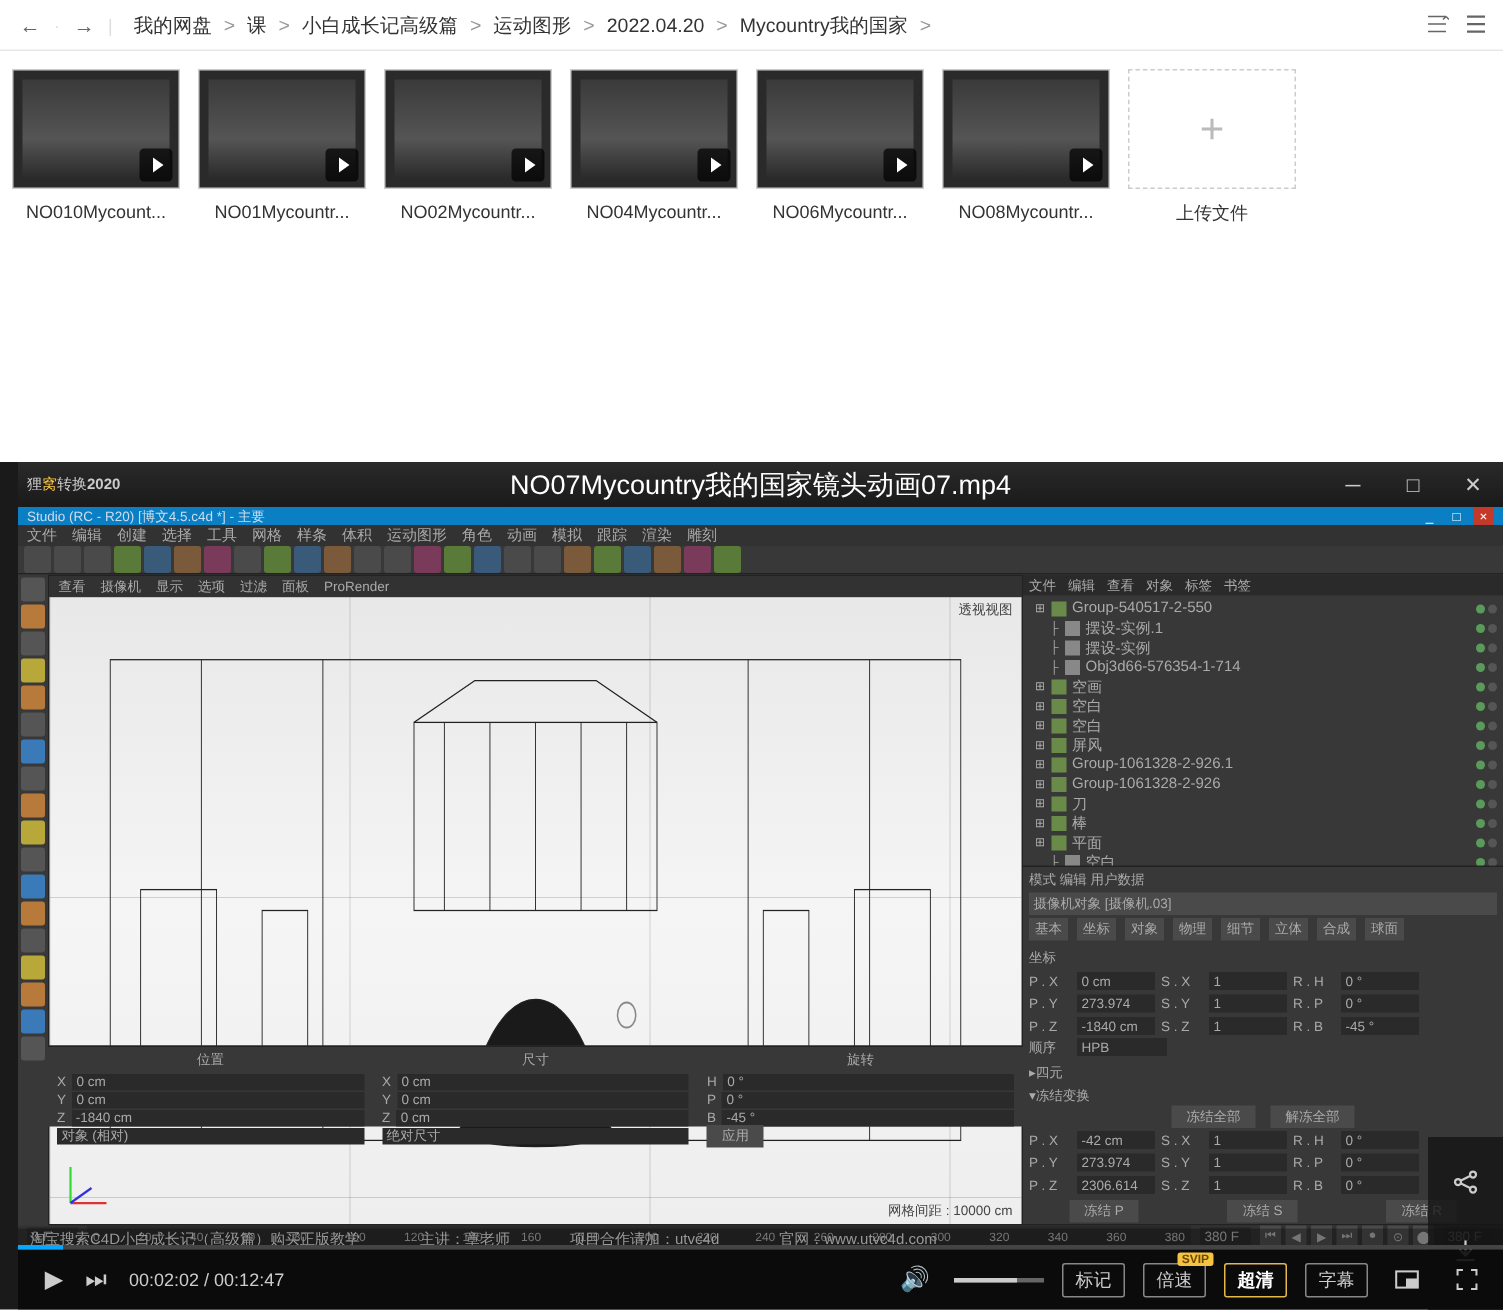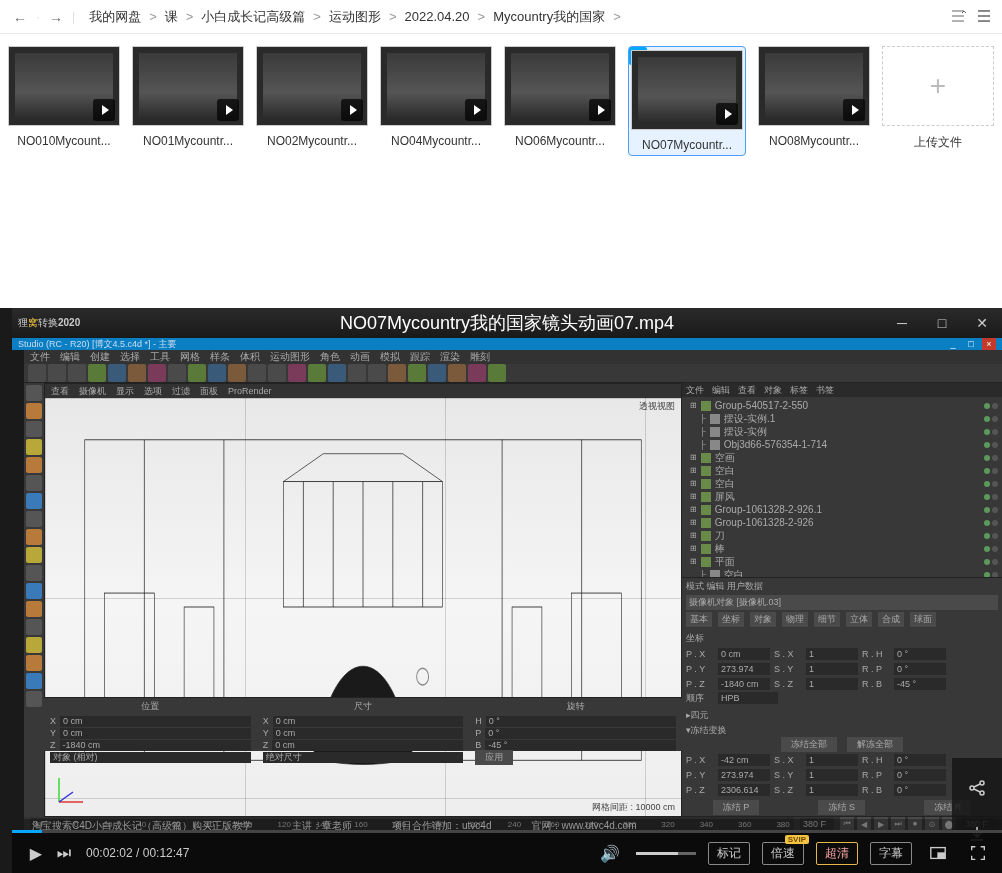--- a/index.html
+++ b/index.html
@@ -28,21 +28,21 @@
 .upload-item .thumb { background: #fff; border: 1px dashed #ccc; display: flex; align-items: center; justify-content: center; }
 .upload-item .plus { font-size: 28px; color: #bbb; }
 
 
 .video-player { position: absolute; top: 308px; left: 0; right: 0; bottom: 0; background: #1a1a1a; display: flex; flex-direction: column; padding-left: 12px; }
 .video-titlebar { height: 30px; background: linear-gradient(#2a2a2a, #1a1a1a); display: flex; align-items: center; color: #ccc; font-size: 11px; padding: 0 6px; position: relative; }
 .title-text-overlay { position: absolute; left: 50%; transform: translateX(-50%); font-size: 18px; color: #fff; font-weight: 500; }
 .win-controls { position: absolute; right: 6px; display: flex; gap: 12px; }
 .win-btn { width: 28px; height: 20px; display: flex; align-items: center; justify-content: center; cursor: pointer; color: #ccc; font-size: 14px; }
 
-.c4d-app { flex: 1; background: #383838; display: flex; flex-direction: column; position: relative; overflow: hidden; margin-left: 12px; }
+.c4d-app { flex: 1; background: #383838; display: flex; flex-direction: column; position: relative; overflow: hidden; }
 .c4d-menubar { height: 14px; background: #323232; display: flex; align-items: center; padding: 0 6px; gap: 10px; color: #aaa; font-size: 10px; }
 .c4d-toolbar { height: 20px; background: #383838; display: flex; align-items: center; padding: 0 4px; gap: 2px; border-bottom: 1px solid #222; }
 .tb-icon { width: 18px; height: 18px; background: #4a4a4a; border-radius: 2px; }
 .tb-icon.col1 { background: #5a7a3a; }
 .tb-icon.col2 { background: #3a5a7a; }
 .tb-icon.col3 { background: #7a5a3a; }
 .tb-icon.col4 { background: #7a3a5a; }
 .c4d-body { flex: 1; display: flex; }
 .c4d-left-tools { width: 20px; background: #383838; display: flex; flex-direction: column; gap: 2px; padding: 2px; }
 .lt-icon { width: 16px; height: 16px; background: #555; border-radius: 2px; }
@@ -92,21 +92,21 @@
 .coord-inp { flex: 1; height: 11px; background: #2a2a2a; padding: 0 3px; font-size: 9px; line-height: 11px; }
 
 
 .player-controls { height: 40px; background: rgba(10,10,10,0.9); display: flex; align-items: center; padding: 0 10px; color: #ccc; position: relative; }
 .progress-bar { position: absolute; top: -3px; left: 0; right: 0; height: 3px; background: #444; }
 .progress-fill { height: 100%; width: 3%; background: #06a7ff; }
 .pc-btn { width: 28px; height: 28px; display: flex; align-items: center; justify-content: center; cursor: pointer; font-size: 16px; }
 .pc-time { font-size: 12px; margin-left: 8px; }
 .pc-right { margin-left: auto; display: flex; align-items: center; gap: 12px; }
 .pc-tag { padding: 2px 8px; border: 1px solid #888; border-radius: 2px; font-size: 12px; cursor: pointer; position: relative; }
-.pc-tag.gold { border-color: #e6b84a; color: #fca5a5; }
+.pc-tag.gold { border-color: #e6b84a; color: #ffffff; font-weight: bold; }
 .svip-badge { position: absolute; top: -8px; right: -6px; background: #f5c242; color: #6b4a00; font-size: 8px; padding: 0 3px; border-radius: 2px; font-weight: bold; }
 
 
 .side-tools { position: absolute; right: 0; top: 450px; width: 50px; display: flex; flex-direction: column; gap: 22px; align-items: center; background: rgba(20,20,20,0.8); padding: 18px 0; }
 .side-btn { width: 24px; height: 24px; cursor: pointer; color: #ccc; display: flex; align-items: center; justify-content: center; font-size: 18px; }
 
 .app-titlebar-info { display: flex; align-items: center; gap: 8px; font-size: 10px; }
 .blue-x { width: 14px; height: 14px; background: #0b7fc4; display: inline-flex; align-items: center; justify-content: center; color: #fff; font-size: 9px; }
 </style>
 </head>
@@ -173,28 +173,20 @@
         <div class="play-icon"></div>
       </div>
       <div class="file-name">NO04Mycountr...</div>
     </div>
     <div class="file-item">
       <div class="thumb">
         <div class="thumb-inner"></div>
         <div class="play-icon"></div>
       </div>
       <div class="file-name">NO06Mycountr...</div>
-    </div>
-    <div class="file-item selected">
-      <div class="check">✓</div>
-      <div class="thumb">
-        <div class="thumb-inner"></div>
-        <div class="play-icon"></div>
-      </div>
-      <div class="file-name">NO07Mycountr...</div>
     </div>
     <div class="file-item">
       <div class="thumb">
         <div class="thumb-inner"></div>
         <div class="play-icon"></div>
       </div>
       <div class="file-name">NO08Mycountr...</div>
     </div>
     <div class="file-item upload-item">
       <div class="thumb">

